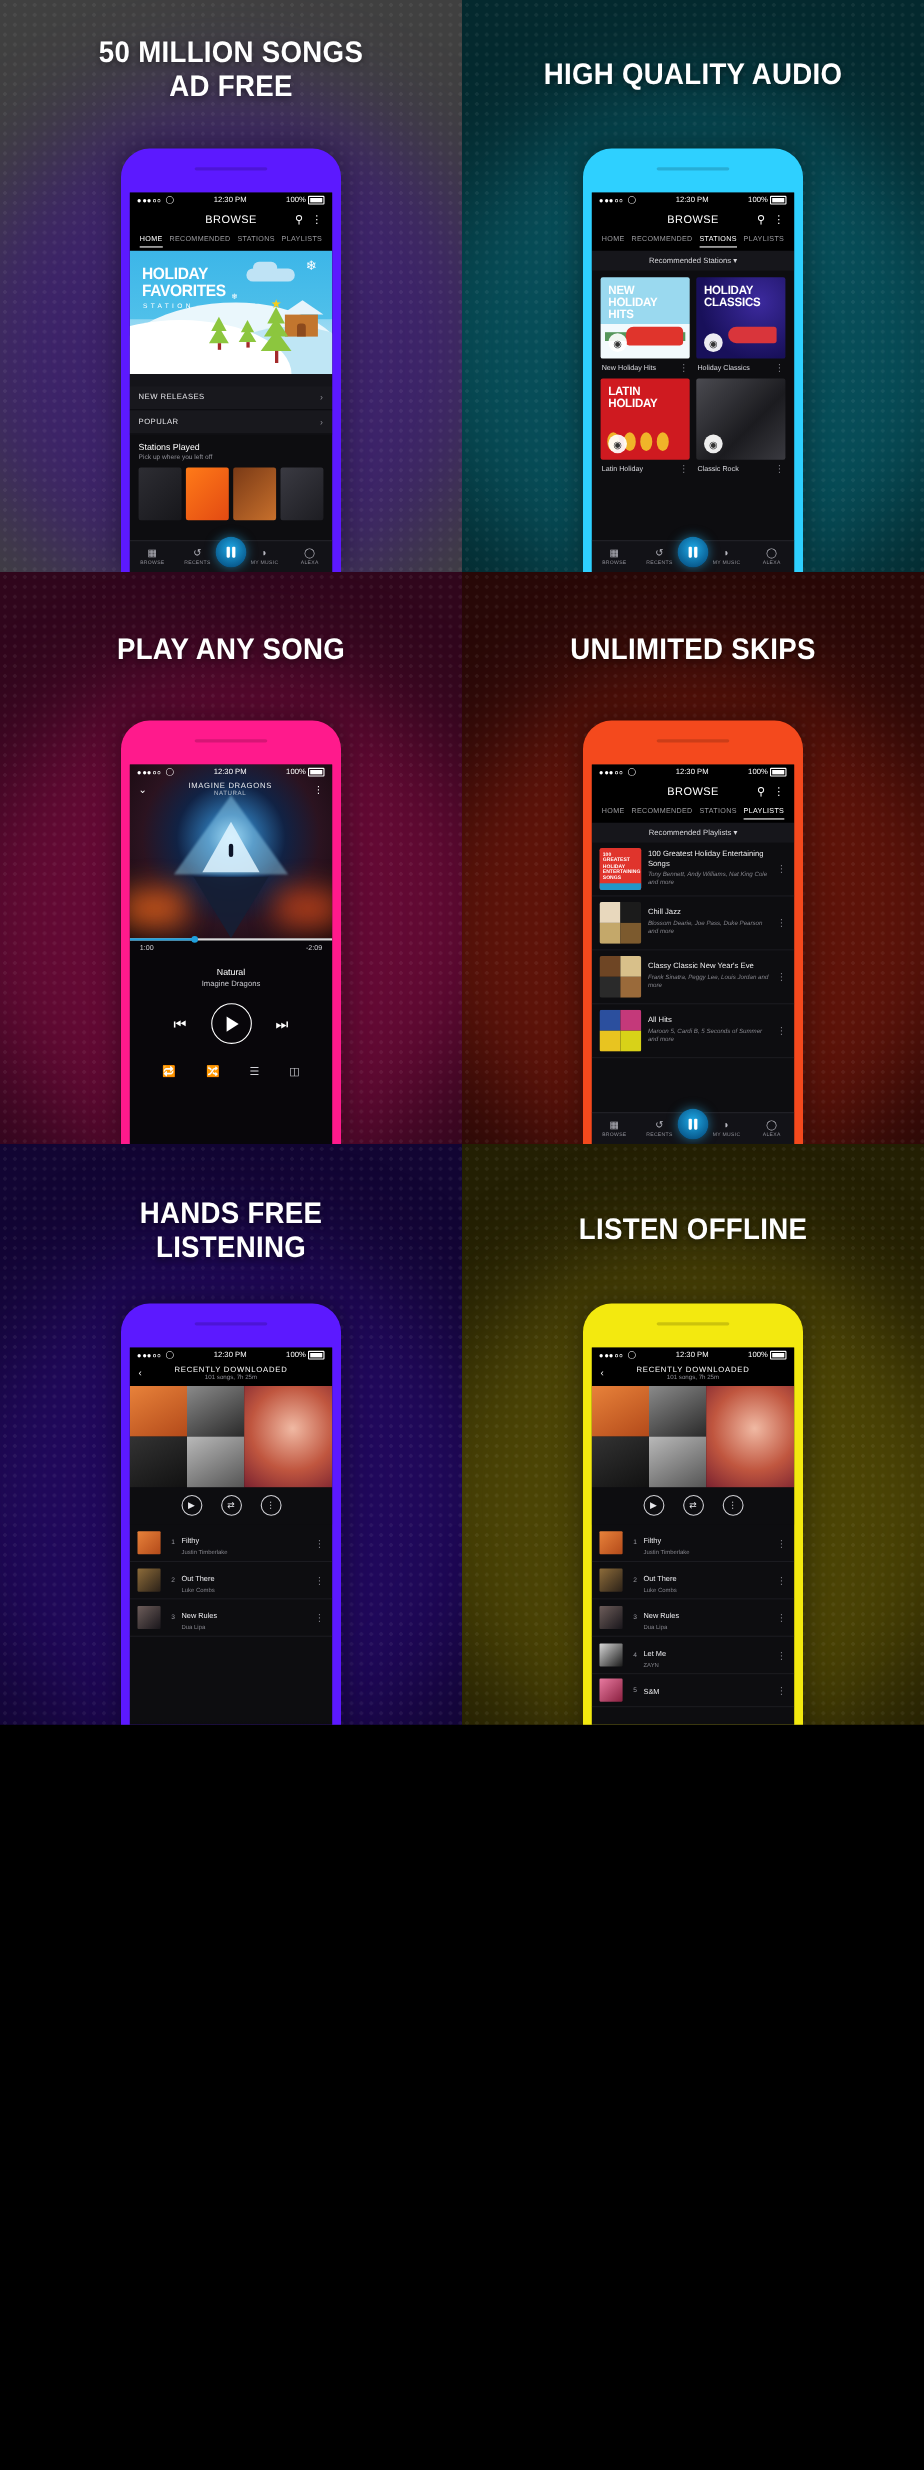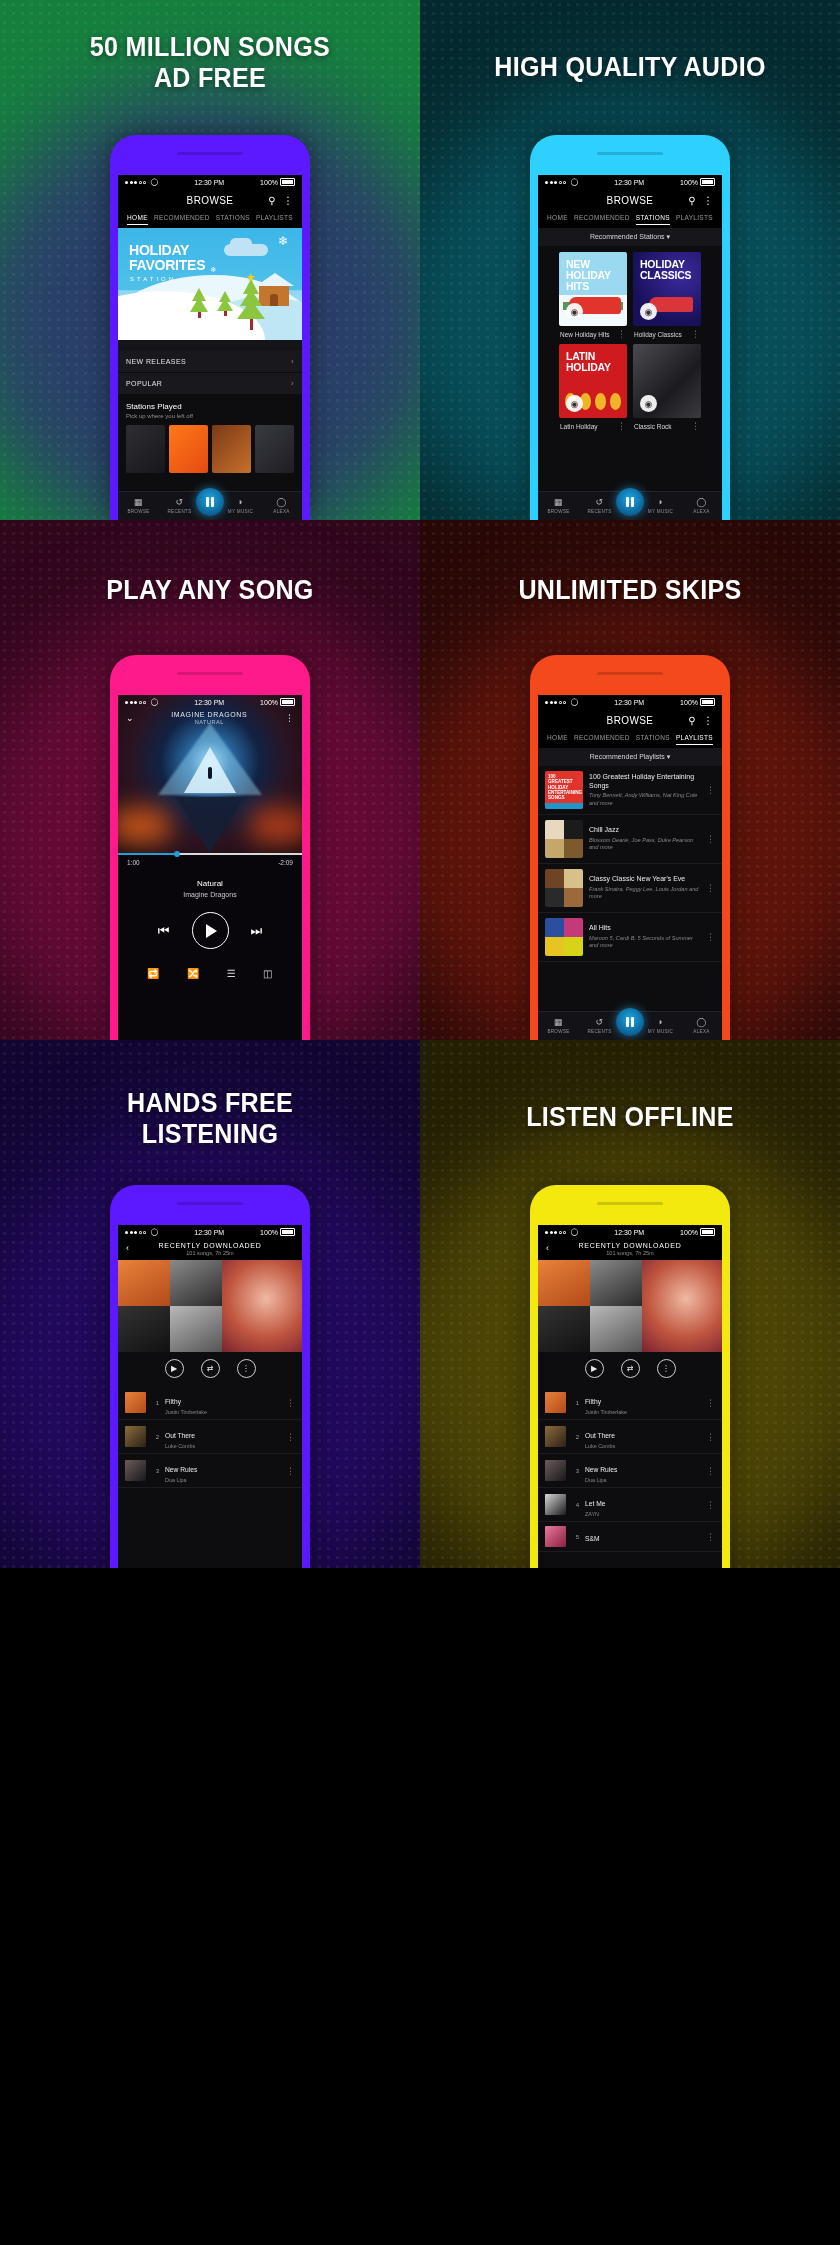--- a/index.html
+++ b/index.html
@@ -64,21 +64,21 @@
   .house .body{width:30px;height:20px;background:#c2762e;margin-left:1px;position:relative;}
   .house .door{position:absolute;left:11px;bottom:0;width:8px;height:12px;background:#8c4a1d;border-radius:3px 3px 0 0;}
   .flake{position:absolute;color:#fff;}
   .recent{padding:7px 8px 0;}
   .recent h4{margin:0;color:#fff;font-size:8px;font-weight:normal;}
   .recent p{margin:2px 0 0;color:#8e8e96;font-size:6px;}
   .thumbstrip{display:flex;gap:4px;padding:6px 8px 0;}
   .thumbstrip div{width:48px;height:48px;border-radius:2px;}
 
   
-  .gridwrap{padding:6px 21px;display:grid;grid-template-columns:1fr 1fr;gap:6px 6px;}
+  .gridwrap{padding:6px 8px;display:grid;grid-template-columns:1fr 1fr;gap:6px 6px;}
   .card .art{height:74px;border-radius:2px;position:relative;overflow:hidden;display:flex;align-items:flex-start;padding:7px;box-sizing:border-box;}
   .card .art b{color:#fff;font-size:11px;line-height:1.02;letter-spacing:-.2px;transform:scaleX(.95);transform-origin:left top;display:block;text-transform:uppercase;}
   .card .cap{display:flex;justify-content:space-between;align-items:center;color:#d9d9de;font-size:6.5px;padding:4px 1px 0;}
   .alexaRing{position:absolute;left:7px;bottom:6px;width:17px;height:17px;border-radius:50%;background:rgba(255,255,255,.92);color:#333;display:flex;align-items:center;justify-content:center;font-size:9px;}
 
   
   .plrow{display:flex;align-items:center;gap:6px;padding:5px 7px;border-bottom:1px solid #1b1b20;}
   .plrow .art{width:38px;height:38px;border-radius:2px;flex:none;overflow:hidden;display:grid;grid-template-columns:1fr 1fr;grid-template-rows:1fr 1fr;}
   .plrow .art span{display:block;}
   .plrow .txt{flex:1;min-width:0;}
@@ -121,21 +121,21 @@
   .song .txt{flex:1;min-width:0;}
   .song .txt .t{color:#ececef;font-size:6.7px;}
   .song .txt .a{color:#85858c;font-size:5.4px;margin-top:1px;}
   .alexaOv{position:absolute;left:0;right:0;bottom:28px;height:118px;background:linear-gradient(180deg, rgba(5,5,8,0) 0%, rgba(5,5,8,.93) 26%, #050508 55%);display:flex;flex-direction:column;align-items:center;justify-content:flex-end;padding-bottom:8px;}
 </style>
 </head>
 <body>
 
 <div class="sheet">
 
-  <div class="panel" style="background:#15803d;">
+  <div class="panel" style="background:#404040;">
     <div class="glow" style="background:#3a0b8c;"></div>
     <div class="dots"></div>
     <div class="headline two">
       <div>50 MILLION SONGS</div>
       <div>AD FREE</div>
     </div>
 
     <div class="phone" style="width:200px;height:385px;top:135px;background:#5c19ff;">
       <div class="speaker"></div>
       <div class="screen">

